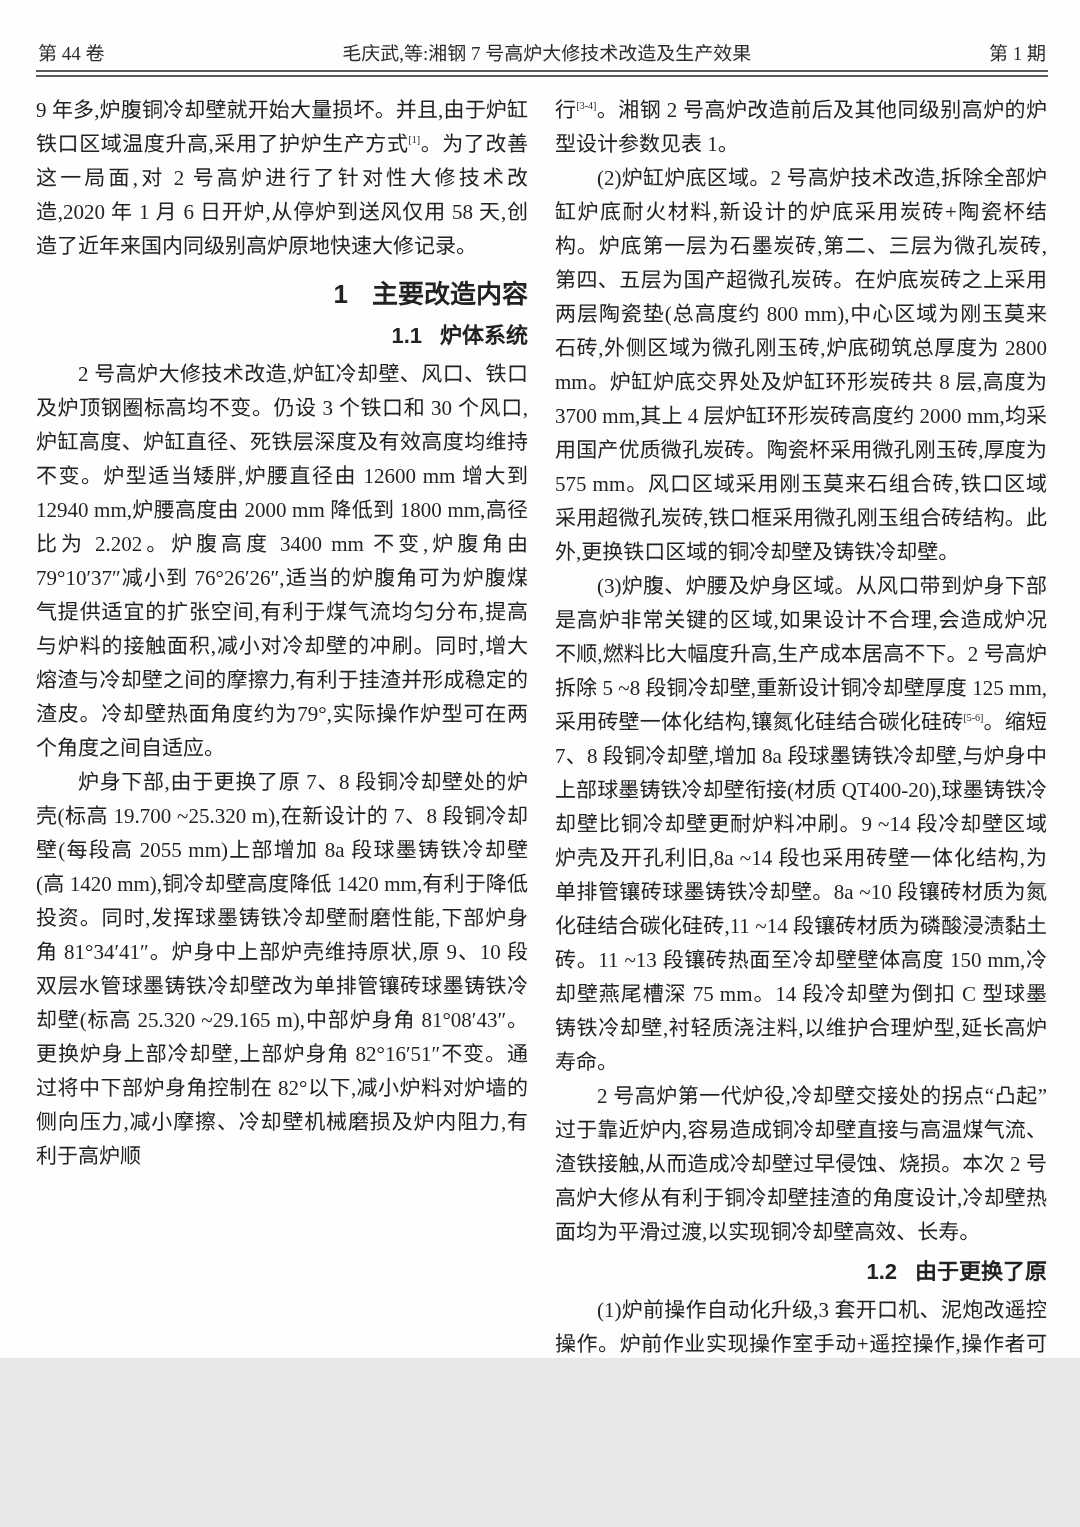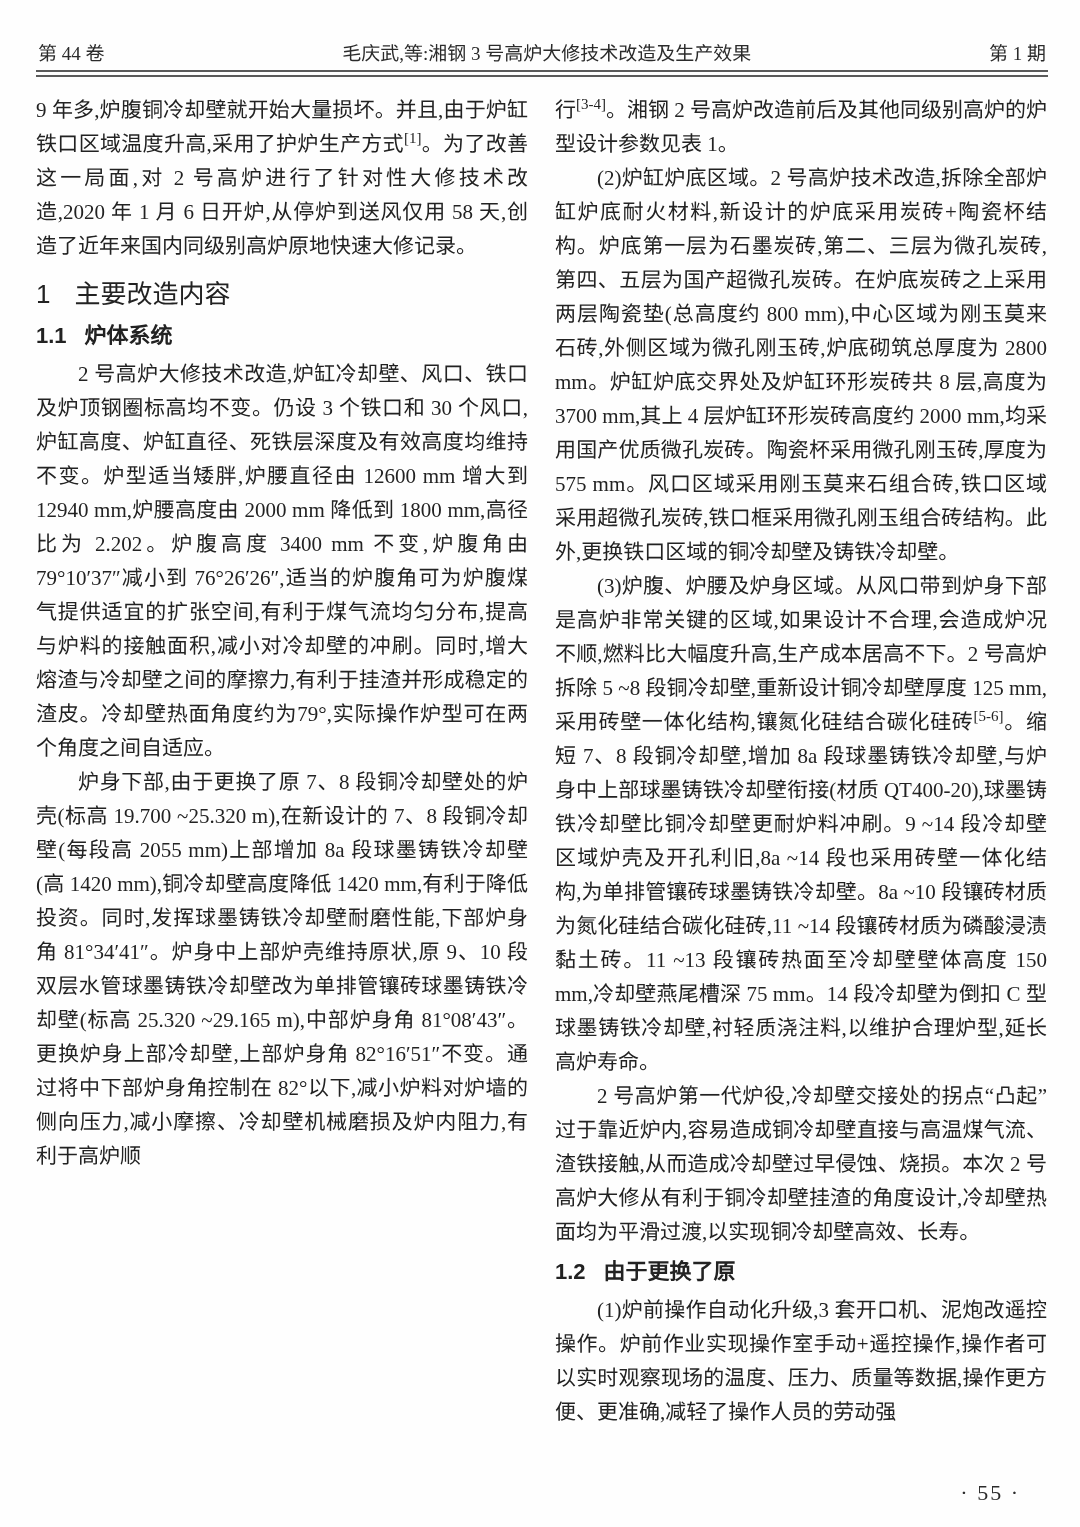--- a/index.html
+++ b/index.html
@@ -3,21 +3,21 @@
 <meta charset="utf-8">
 <style>
   html, body {
     margin: 0;
     padding: 0;
     background: #e8e8e8;
   }
   .page {
     position: relative;
     width: 1080px;
-    height: 1527px;
+    height: 1358px;
     margin: 0 auto;
     background: #fefefe;
     color: #222222;
     font-family: "Liberation Serif", "DejaVu Serif", serif;
     overflow: hidden;
   }
   .journal-header {
     position: absolute;
     top: 38px;
     left: 38px;
@@ -58,59 +58,59 @@
     text-align: justify;
     overflow: hidden;
   }
   .para {
     margin: 0;
   }
   .para.indent {
     text-indent: 2em;
   }
   sup {
-    font-size: 15px;
+    font-size: 10px;
     line-height: 0;
     vertical-align: super;
   }
   .h1 {
     font-family: "Liberation Sans", "DejaVu Sans", sans-serif;
-    font-weight: normal;
+    font-weight: bold;
     font-size: 26px;
     line-height: 30px;
     margin: 16px 0 14px 0;
-    text-align: left;
+    text-align: right;
   }
   .h1 .hnum { margin-right: 24px; }
   .h2 {
     font-family: "Liberation Sans", "DejaVu Sans", sans-serif;
     font-weight: bold;
     font-size: 22px;
     line-height: 26px;
     margin: 10px 0 8px 0;
-    text-align: left;
+    text-align: right;
   }
   .h2 .hnum { margin-right: 18px; }
   .page-number {
     position: absolute;
     top: 1480px;
     right: 60px;
     font-size: 22px;
     color: #2b2b2b;
     letter-spacing: 2px;
   }
 </style>
 </head>
 <body>
 
 <div class="page">
 
   <div class="journal-header">
     <span>第 44 卷</span>
-    <span class="center">毛庆武,等:湘钢 3 号高炉大修技术改造及生产效果</span>
+    <span class="center">毛庆武,等:湘钢 7 号高炉大修技术改造及生产效果</span>
     <span>第 1 期</span>
   </div>
 
   <div class="header-rule"></div>
 
   <div class="content">
     <div class="col">
         <p class="para">9 年多,炉腹铜冷却壁就开始大量损坏。并且,由于炉缸铁口区域温度升高,采用了护炉生产方式<sup>[1]</sup>。为了改善这一局面,对 2 号高炉进行了针对性大修技术改造,2020 年 1 月 6 日开炉,从停炉到送风仅用 58 天,创造了近年来国内同级别高炉原地快速大修记录。</p>
         <div class="h1"><span class="hnum">1</span><span>主要改造内容</span></div>
         <div class="h2"><span class="hnum">1.1</span><span>炉体系统</span></div>

